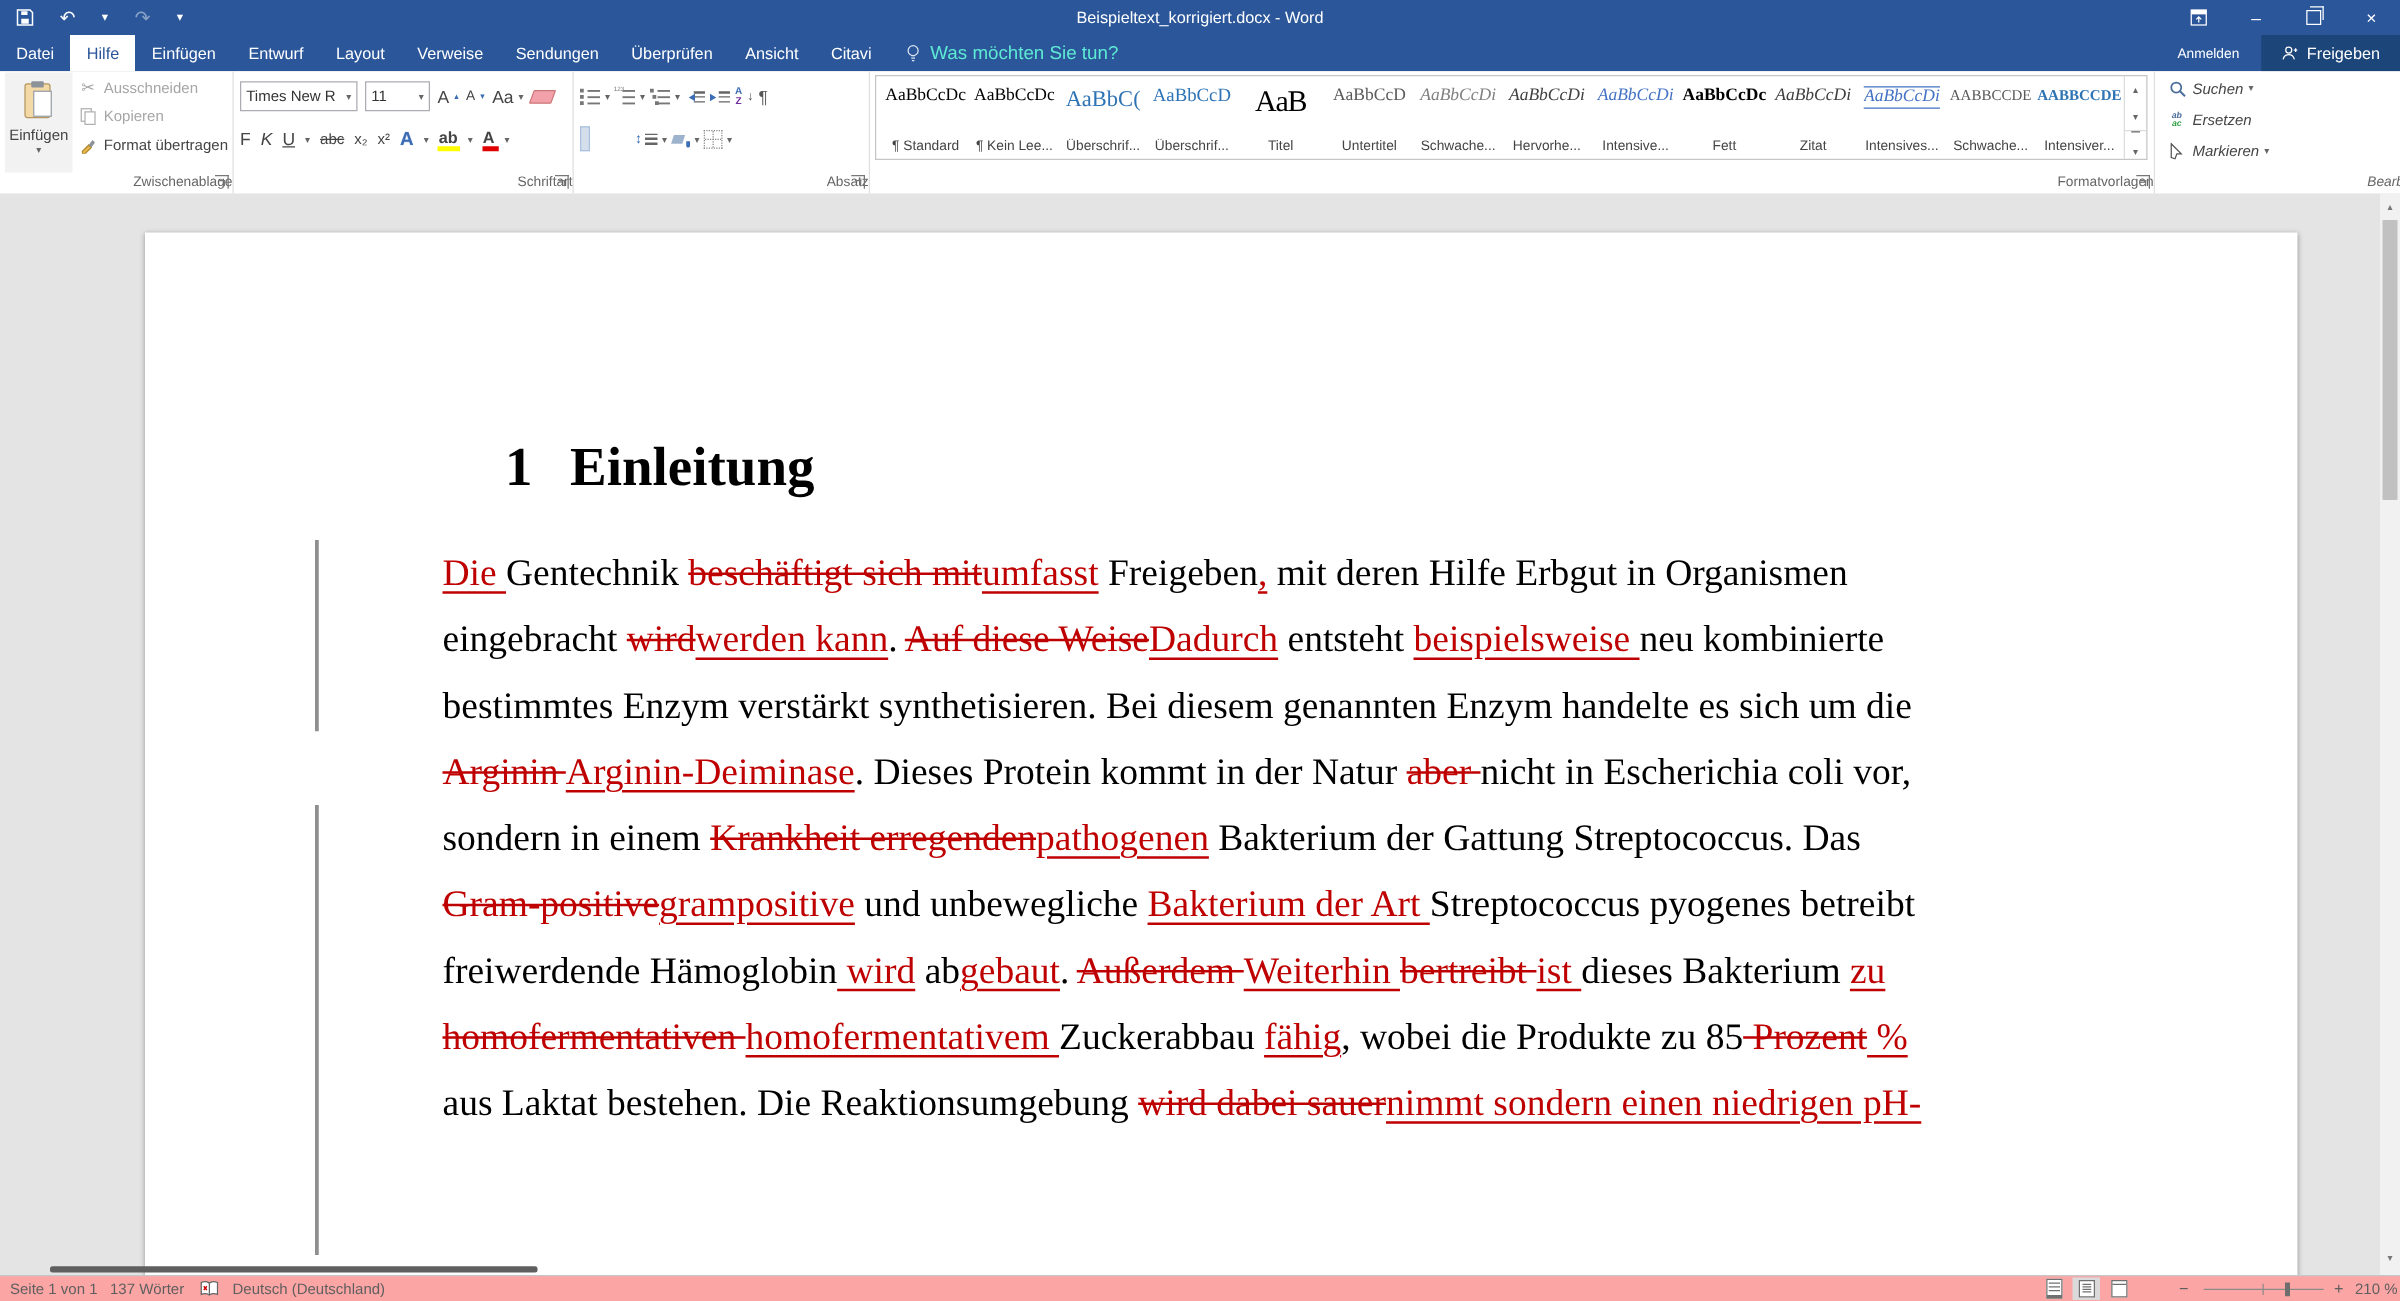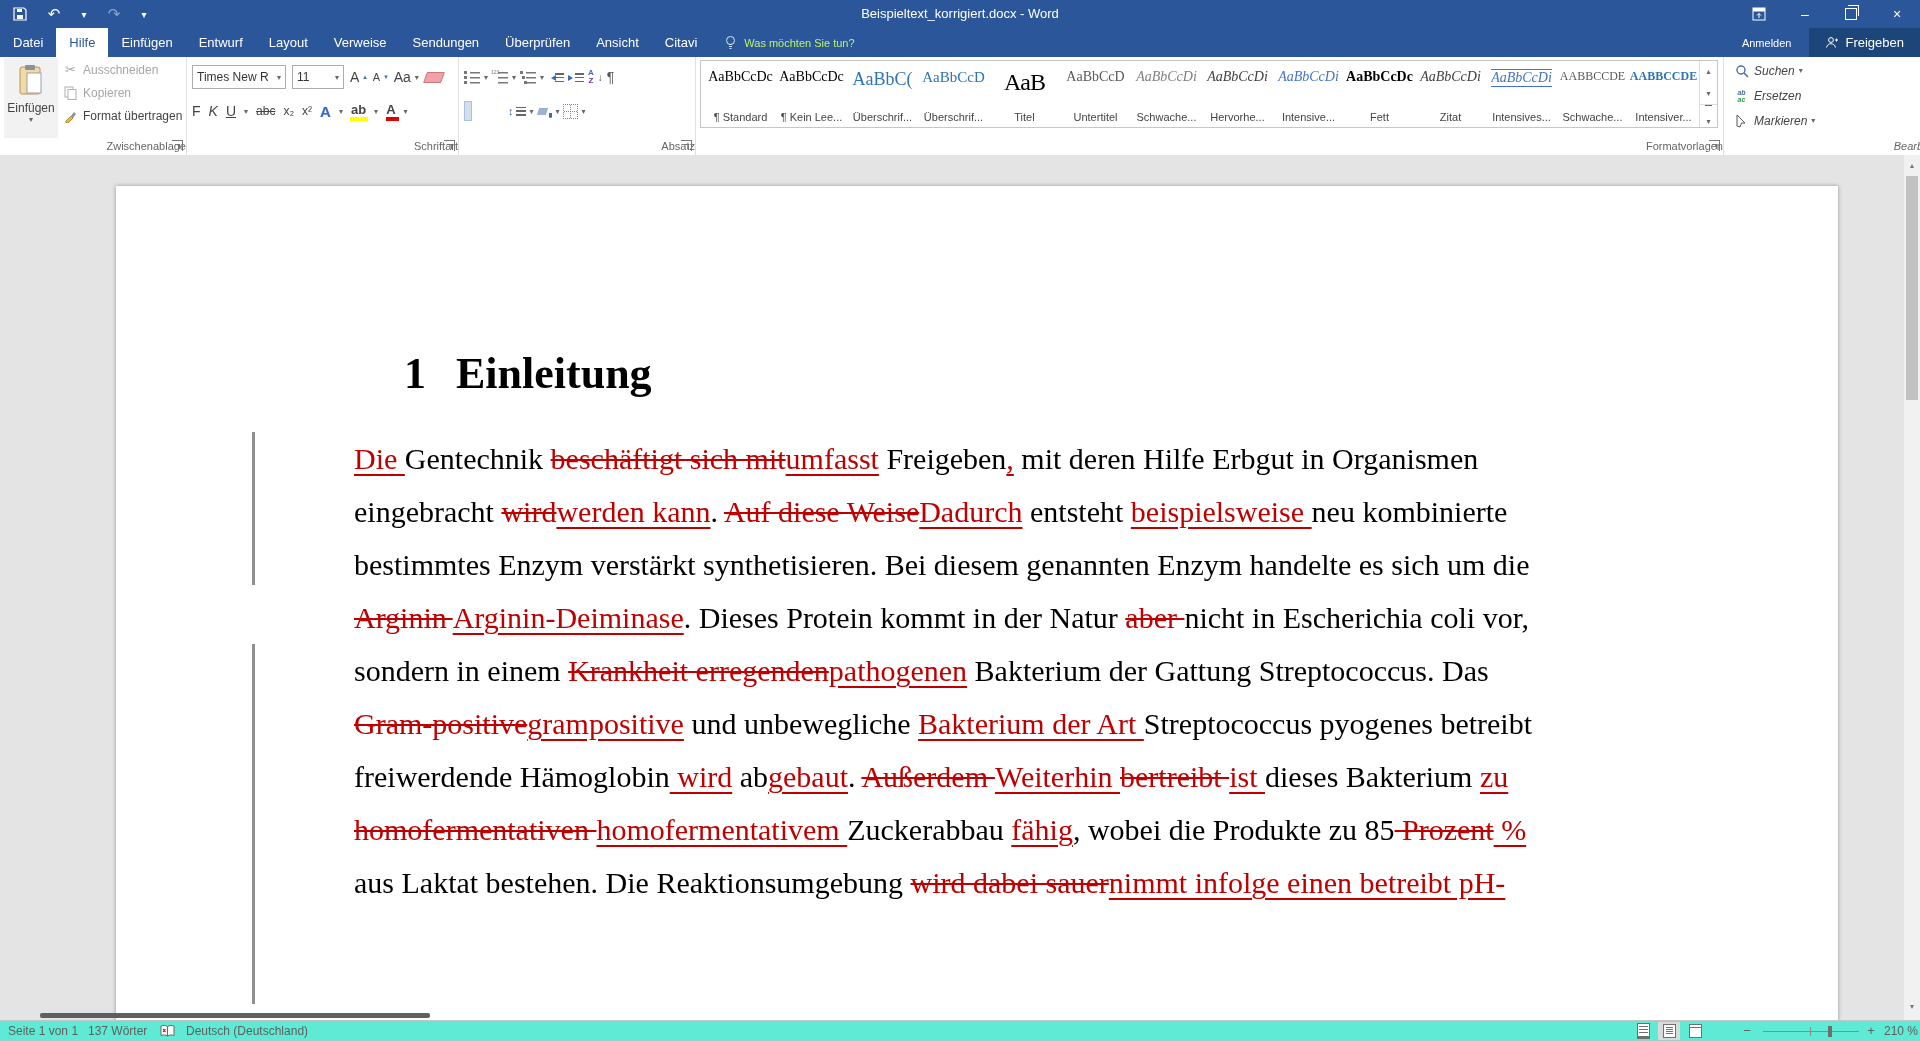--- a/index.html
+++ b/index.html
@@ -13,21 +13,21 @@
   .qat .small{font-size:10px;width:12px;}
   .win-title{position:absolute;left:0;right:0;top:0;height:28px;line-height:28px;text-align:center;font-size:13px;color:#fff;}
   .winbtns{position:absolute;right:0;top:0;height:28px;display:flex;}
   .winbtn{width:46px;height:28px;display:flex;align-items:center;justify-content:center;color:#fff;font-size:14px;}
   .restore-ic{position:relative;width:10px;height:10px;border:1px solid #fff;background:transparent;}
   .restore-ic:before{content:"";position:absolute;left:2px;top:-4px;width:10px;height:10px;border:1px solid #fff;border-bottom:none;border-left:none;}
   
   .tabrow{position:absolute;left:0;top:28px;width:1920px;height:29px;background:#2b579a;display:flex;align-items:stretch;}
   .tab{padding:0 13px;display:flex;align-items:center;font-size:13px;color:#fff;cursor:default;}
   .tab.active{background:#fff;color:#2b579a;}
-  .tellme{display:flex;align-items:center;gap:7px;padding:0 14px;color:#bef264;font-size:11px;text-align:right;}
+  .tellme{display:flex;align-items:center;gap:7px;padding:0 14px;color:#5eead4;font-size:15px;text-align:right;}
   .tab-right{position:absolute;right:0;top:0;height:29px;display:flex;align-items:stretch;}
   .anmelden{display:flex;align-items:center;padding:0 18px;color:#fff;font-size:11px;}
   .freigeben{display:flex;align-items:center;gap:7px;padding:0 16px;background:#1c4679;color:#fff;font-size:13px;}
   
   .ribbon{position:absolute;left:0;top:57px;width:1920px;height:98px;background:#fff;border-bottom:1px solid #d2d2d2;}
   .rgroup{position:absolute;top:0;height:98px;border-right:1px solid #e0e0e0;}
   .glabel{position:absolute;bottom:3px;left:0;right:0;text-align:right;font-size:11px;color:#666;}
   .launcher{position:absolute;right:3px;bottom:4px;width:10px;height:10px;border-left:1px solid #777;border-bottom:1px solid #777;transform:rotate(180deg);}
   .launcher:after{content:"";position:absolute;left:2px;top:2px;width:4px;height:4px;border-left:1px solid #777;border-bottom:1px solid #777;}
   .row1{position:absolute;left:6px;top:7px;height:26px;display:flex;align-items:center;gap:6px;}
@@ -108,21 +108,21 @@
   .doc-heading{position:absolute;left:404px;top:193px;font-family:"Liberation Serif","DejaVu Serif",serif;font-weight:bold;font-size:44px;color:#000;white-space:nowrap;}
   .doc-heading .hnum{display:inline-block;width:52px;}
   #doc-lines{position:absolute;left:354px;top:277px;width:1240px;}
   .doc-line{height:53px;line-height:53px;font-family:"Liberation Serif","DejaVu Serif",serif;font-size:30px;color:#000;white-space:nowrap;}
   .seg-n{color:#000;}
   .seg-i{color:#bf0000;text-decoration:underline;text-decoration-thickness:2px;text-underline-offset:5px;}
   .seg-d{color:#bf0000;text-decoration:line-through;text-decoration-thickness:2px;}
   .change-bar{position:absolute;left:252px;width:3px;background:#8f8f8f;}
   #bar1{top:277px;height:153px;} #bar2{top:489px;height:360px;}
   
-  .statusbar{position:absolute;left:0;top:1020px;width:1920px;height:21px;background:#5eead4;border-top:1px solid #c6c6c6;font-size:12px;color:#5f5f5f;}
+  .statusbar{position:absolute;left:0;top:1020px;width:1920px;height:21px;background:#fca5a5;border-top:1px solid #c6c6c6;font-size:12px;color:#5f5f5f;}
   .sb-item{position:absolute;top:0;height:20px;line-height:20px;}
   .viewbtn{position:absolute;top:1px;width:22px;height:18px;display:flex;align-items:center;justify-content:center;}
   .viewbtn.sel{background:#dadada;}
   .view-ic{width:11px;height:12px;border:1px solid #707070;position:relative;background:#fff;}
   .vi-read:before{content:"";position:absolute;left:1px;top:2px;right:1px;height:1px;background:#707070;box-shadow:0 3px 0 #707070,0 6px 0 #707070;}
   .vi-read{border-bottom-width:3px;}
   .vi-print:before{content:"";position:absolute;left:2px;top:2px;right:2px;height:1px;background:#707070;box-shadow:0 2px 0 #707070,0 4px 0 #707070,0 6px 0 #707070;}
   .vi-web:before{content:"";position:absolute;left:0;top:2px;right:0;height:1px;background:#707070;}
   .zoom-track{position:absolute;left:1763px;top:10px;width:96px;height:1px;background:#8a8a8a;}
   .zoom-notch{position:absolute;left:1810px;top:6px;width:1px;height:9px;background:#8a8a8a;}
@@ -461,21 +461,21 @@
     </div>
     <div id="doc-lines">
         <div class="doc-line"><span class="seg-i">Die </span><span class="seg-n">Gentechnik </span><span class="seg-d">beschäftigt sich mit</span><span class="seg-i">umfasst</span><span class="seg-n"> Freigeben</span><span class="seg-i">,</span><span class="seg-n"> mit deren Hilfe Erbgut in Organismen</span></div>
         <div class="doc-line"><span class="seg-n">eingebracht </span><span class="seg-d">wird</span><span class="seg-i">werden kann</span><span class="seg-n">. </span><span class="seg-d">Auf diese Weise</span><span class="seg-i">Dadurch</span><span class="seg-n"> entsteht </span><span class="seg-i">beispielsweise </span><span class="seg-n">neu kombinierte</span></div>
         <div class="doc-line"><span class="seg-n">bestimmtes Enzym verstärkt synthetisieren. Bei diesem genannten Enzym handelte es sich um die</span></div>
         <div class="doc-line"><span class="seg-d">Arginin </span><span class="seg-i">Arginin-Deiminase</span><span class="seg-n">. Dieses Protein kommt in der Natur </span><span class="seg-d">aber </span><span class="seg-n">nicht in Escherichia coli vor,</span></div>
         <div class="doc-line"><span class="seg-n">sondern in einem </span><span class="seg-d">Krankheit erregenden</span><span class="seg-i">pathogenen</span><span class="seg-n"> Bakterium der Gattung Streptococcus. Das</span></div>
         <div class="doc-line"><span class="seg-d">Gram-positive</span><span class="seg-i">grampositive</span><span class="seg-n"> und unbewegliche </span><span class="seg-i">Bakterium der Art </span><span class="seg-n">Streptococcus pyogenes betreibt</span></div>
         <div class="doc-line"><span class="seg-n">freiwerdende Hämoglobin</span><span class="seg-i"> wird</span><span class="seg-n"> ab</span><span class="seg-i">gebaut</span><span class="seg-n">. </span><span class="seg-d">Außerdem </span><span class="seg-i">Weiterhin </span><span class="seg-d">bertreibt </span><span class="seg-i">ist </span><span class="seg-n">dieses Bakterium </span><span class="seg-i">zu</span></div>
         <div class="doc-line"><span class="seg-d">homofermentativen </span><span class="seg-i">homofermentativem </span><span class="seg-n">Zuckerabbau </span><span class="seg-i">fähig</span><span class="seg-n">, wobei die Produkte zu 85</span><span class="seg-d"> Prozent</span><span class="seg-i"> %</span></div>
-        <div class="doc-line"><span class="seg-n">aus Laktat bestehen. Die Reaktionsumgebung </span><span class="seg-d">wird dabei sauer</span><span class="seg-i">nimmt infolge einen betreibt pH-</span></div>
+        <div class="doc-line"><span class="seg-n">aus Laktat bestehen. Die Reaktionsumgebung </span><span class="seg-d">wird dabei sauer</span><span class="seg-i">nimmt sondern einen niedrigen pH-</span></div>
       </div>
     <div class="vscroll">
       <span class="arr" style="top:2px;">▴</span>
       <div class="vthumb"></div>
       <span class="arr" style="top:843px;">▾</span>
     </div>
     <div class="hscroll-thumb"></div>
   </div>
 
   <div class="statusbar">

